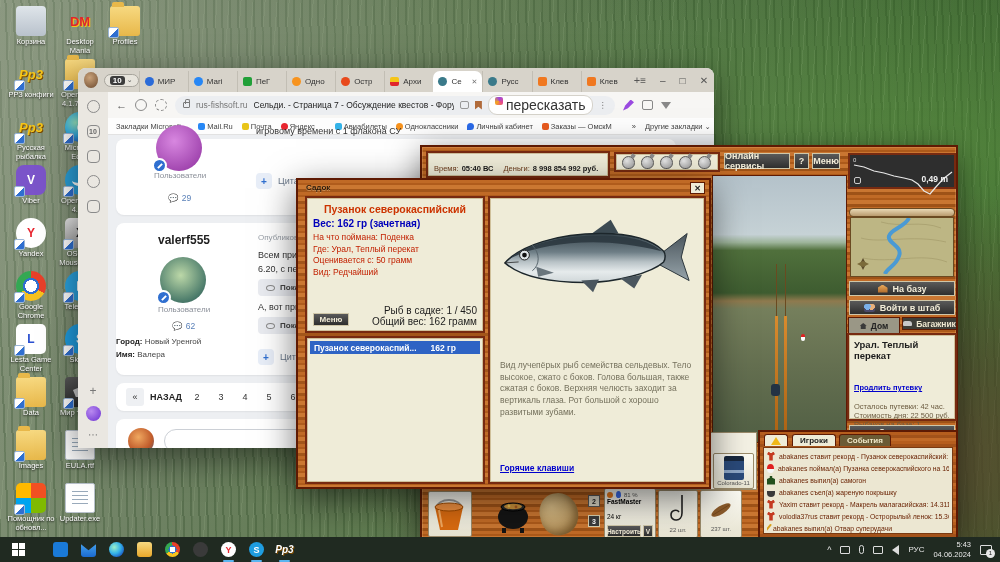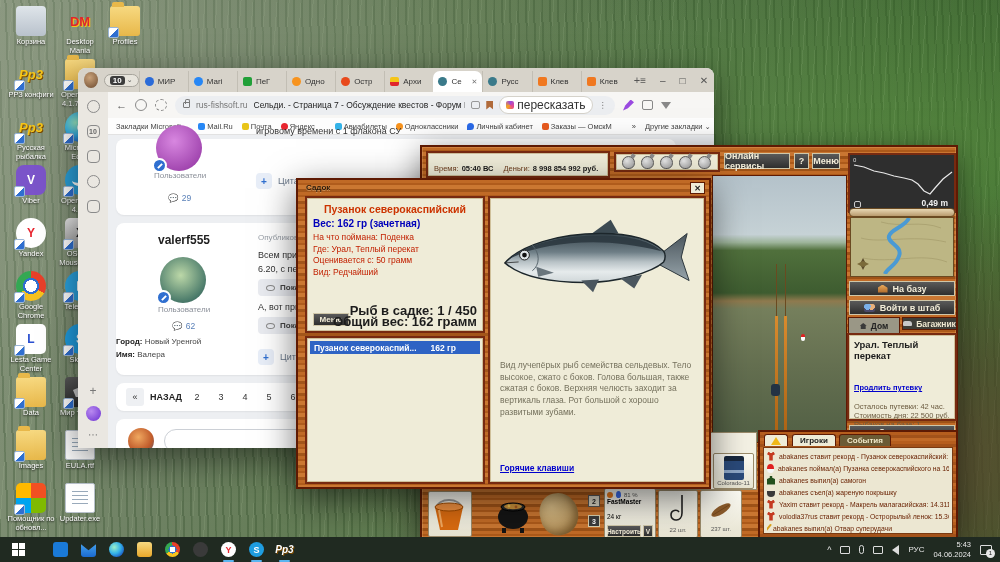--- a/index.html
+++ b/index.html
@@ -50,21 +50,21 @@
   .tab{display:flex;align-items:center;gap:4px;width:55px;height:21px;margin-top:3px;padding:0 5px;font-size:8px;color:#333;overflow:hidden;border-left:1px solid #c2beb4}
   .tab.active{background:#fff;border-radius:7px 7px 0 0;border-left:none}
   .tico{width:9px;height:9px;border-radius:50%;flex:none}
   .tlabel{white-space:nowrap;overflow:hidden}
   .winctl{margin-left:auto;display:flex;gap:14px;font-size:10px;color:#555;align-items:center}
   .toolbar{position:absolute;left:30px;top:24px;right:0;height:26px;background:#f7f6f4;display:flex;align-items:center;padding:0 8px;gap:8px}
   .cbtn{color:#555;font-size:11px}
   .addr{flex:1;max-width:440px;height:19px;background:#eceef1;border-radius:10px;display:flex;align-items:center;padding:0 8px;gap:6px;font-size:8.5px}
   .lock{width:7px;height:6px;border:1px solid #7a7a7a;border-radius:1px;position:relative}
   .lock::before{content:"";position:absolute;top:-4px;left:1px;width:3px;height:4px;border:1px solid #7a7a7a;border-bottom:none;border-radius:2px 2px 0 0}
-  .retell{display:flex;align-items:center;gap:3px;background:#fff;border:1px solid #d5d2ca;border-radius:9px;padding:1px 6px;font-size:12px;color:#333}
+  .retell{display:flex;align-items:flex-start;gap:3px;background:#fff;border:1px solid #d5d2ca;border-radius:9px;padding:1px 6px;font-size:14px;color:#333}
   .rticon{width:8px;height:8px;border-radius:2px;background:conic-gradient(#9a4ae0,#e84a8a,#f5a81e,#9a4ae0)}
   .bookbar{position:absolute;left:30px;top:50px;right:0;height:17px;background:#fdfdfd;border-bottom:1px solid #e2e2e2;display:flex;align-items:center;gap:9px;padding:0 8px;font-size:7.5px;color:#444;white-space:nowrap;overflow:hidden}
   .bdot{width:7px;height:7px;border-radius:2px;display:inline-block;margin-right:2px;vertical-align:-1px}
   .sidebar{position:absolute;left:0;top:24px;bottom:0;width:30px;background:#eae7e1;display:flex;flex-direction:column;align-items:center;padding-top:8px;gap:12px}
   .sic{width:13px;height:13px;border:1.5px solid #8a8a8a;border-radius:4px;display:flex;align-items:center;justify-content:center;font-size:7px;color:#666;font-weight:bold}
   .sic.round{border-radius:50%}
   .content{position:absolute;left:30px;top:67px;right:0;bottom:0;background:#edeff2}
   .card{position:absolute;background:#fff;border-radius:8px;box-shadow:0 1px 2px rgba(0,0,0,.06)}
   .uname{font-size:12px;font-weight:bold;color:#222;text-align:center}
   .role{font-size:8px;color:#8a8f98;text-align:center}
@@ -112,21 +112,21 @@
   .itembox{background:linear-gradient(#fcfbf4,#e8e4d2);border:1px solid #9a8a6a;border-radius:2px}
   .tinytxt{font-size:6px;color:#555;text-align:center}
   
   .dialog{left:296px;top:178px;width:415px;height:311px;z-index:30;
     background:repeating-linear-gradient(180deg,#c06a26 0 3px,#b05c1c 3px 5px,#cb7832 5px 9px,#a3561a 9px 12px);
     border:2px solid #5e1a03;box-shadow:0 10px 34px rgba(0,0,0,.55)}
   .dtitle{font-size:8px;color:#2b1a0a;font-weight:bold;text-shadow:0 1px 0 rgba(255,220,170,.4)}
   .redline{font-size:8.5px;color:#c22000;line-height:11.5px}
   .fishname{font-size:10.5px;font-weight:bold;color:#cc3300;text-align:center}
   .weightline{font-size:10px;font-weight:bold;color:#0000bb}
-  .totals{font-size:13px;font-weight:bold;color:#1c1c1c;text-align:right;line-height:11px}
+  .totals{font-size:10px;font-weight:normal;color:#1c1c1c;text-align:right;line-height:11px}
   .selrow{background:#2e63c4;color:#fff;font-size:8.5px;font-weight:bold;display:flex;align-items:center;height:13px;padding:0 4px}
   .desc{font-size:8.5px;color:#74705c;line-height:1.38}
   .linkblue{font-size:8.5px;font-weight:bold;color:#0000cc;text-decoration:underline}
   
   .taskbar{left:0;top:537px;width:1000px;height:25px;background:#202a21;z-index:40;display:flex;align-items:center}
   .winlogo{width:13px;height:13px;display:grid;grid-template-columns:6px 6px;grid-template-rows:6px 6px;gap:1px;margin:0 14px 0 12px}
   .winlogo span{background:#fff}
   .search{width:148px;height:19px;background:#f2f3f5;border-radius:2px;display:flex;align-items:center;padding:0 7px;gap:6px;font-size:9px;color:#333}
   .mag{width:7px;height:7px;border:1.4px solid #555;border-radius:50%;position:relative}
   .mag::after{content:"";position:absolute;width:4px;height:1.4px;background:#555;transform:rotate(45deg);left:5px;top:7px}
@@ -438,21 +438,21 @@
 
   <div class="abs scene" style="left:290px;top:28px;width:135px;height:268px">
     <div class="rodtip" style="left:63px;top:88px;height:58px"></div>
     <div class="rodtip" style="left:72px;top:88px;height:58px"></div>
     <div class="rod" style="left:62px;top:140px;height:128px"></div>
     <div class="rod" style="left:71px;top:140px;height:128px"></div>
     <div class="reel" style="left:58px;top:208px"></div>
     <div class="float" style="left:88px;top:158px"></div>
   </div>
 
-  <div class="abs chart" style="left:426px;top:6px;width:108px;height:60px">
+  <div class="abs chart" style="left:426px;top:6px;width:108px;height:36px">
     <svg width="104" height="48" viewBox="0 0 104 48">
       <polyline points="4,10 14,12 24,16 34,18 44,21 54,23 62,25 68,29 74,36 80,39 85,33 93,24 102,17" fill="none" stroke="#e8e8e8" stroke-width="1.2"></polyline>
     </svg>
     <span style="position:absolute;left:3px;top:2px;color:#ddd;font-size:6px">0</span>
     <span style="position:absolute;left:4px;bottom:3px;width:7px;height:7px;border:1px solid #ccc;border-radius:2px"></span>
     <b style="position:absolute;right:6px;bottom:3px;color:#f2f2f2;font-size:8.5px">0,49 m</b>
   </div>
   <div class="abs maproll" style="left:427px;top:61px;width:106px;height:9px"></div>
   <div class="abs map" style="left:428px;top:70px;width:104px;height:60px">
     <svg width="102" height="56" viewBox="0 0 102 56">

